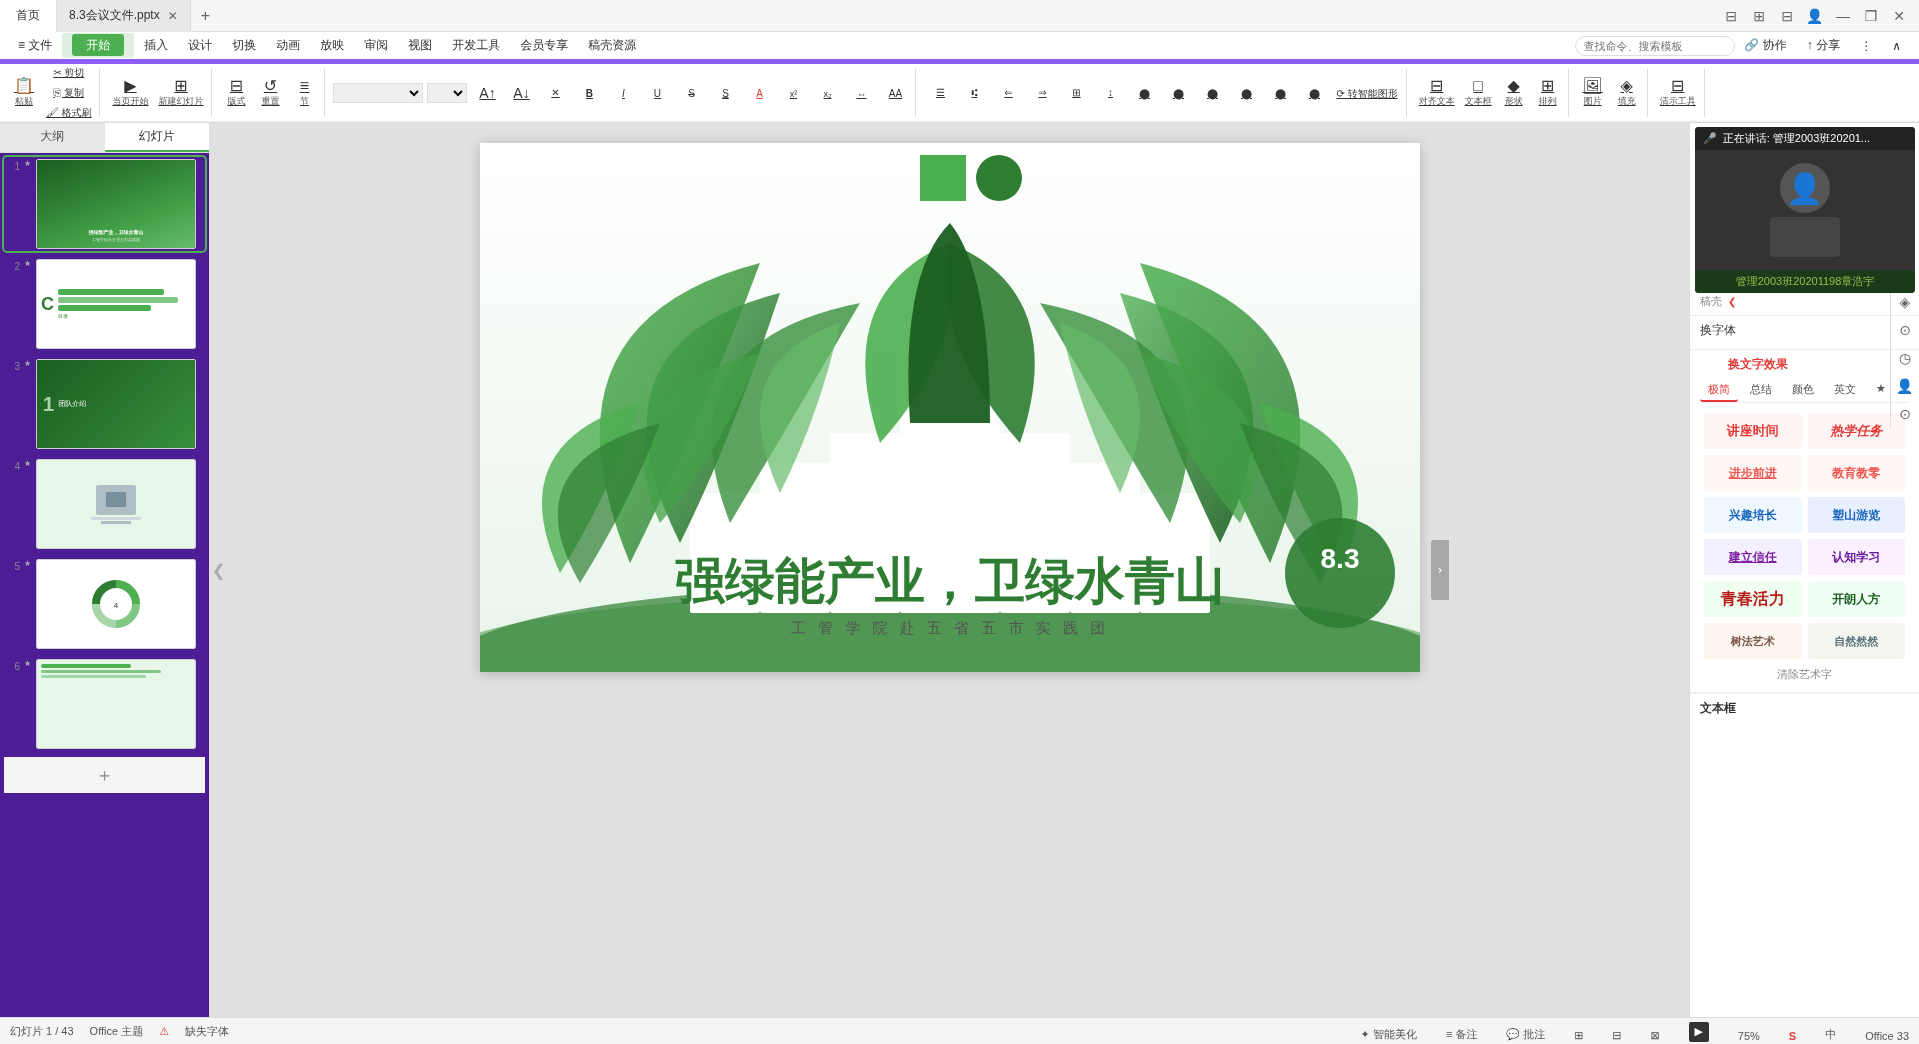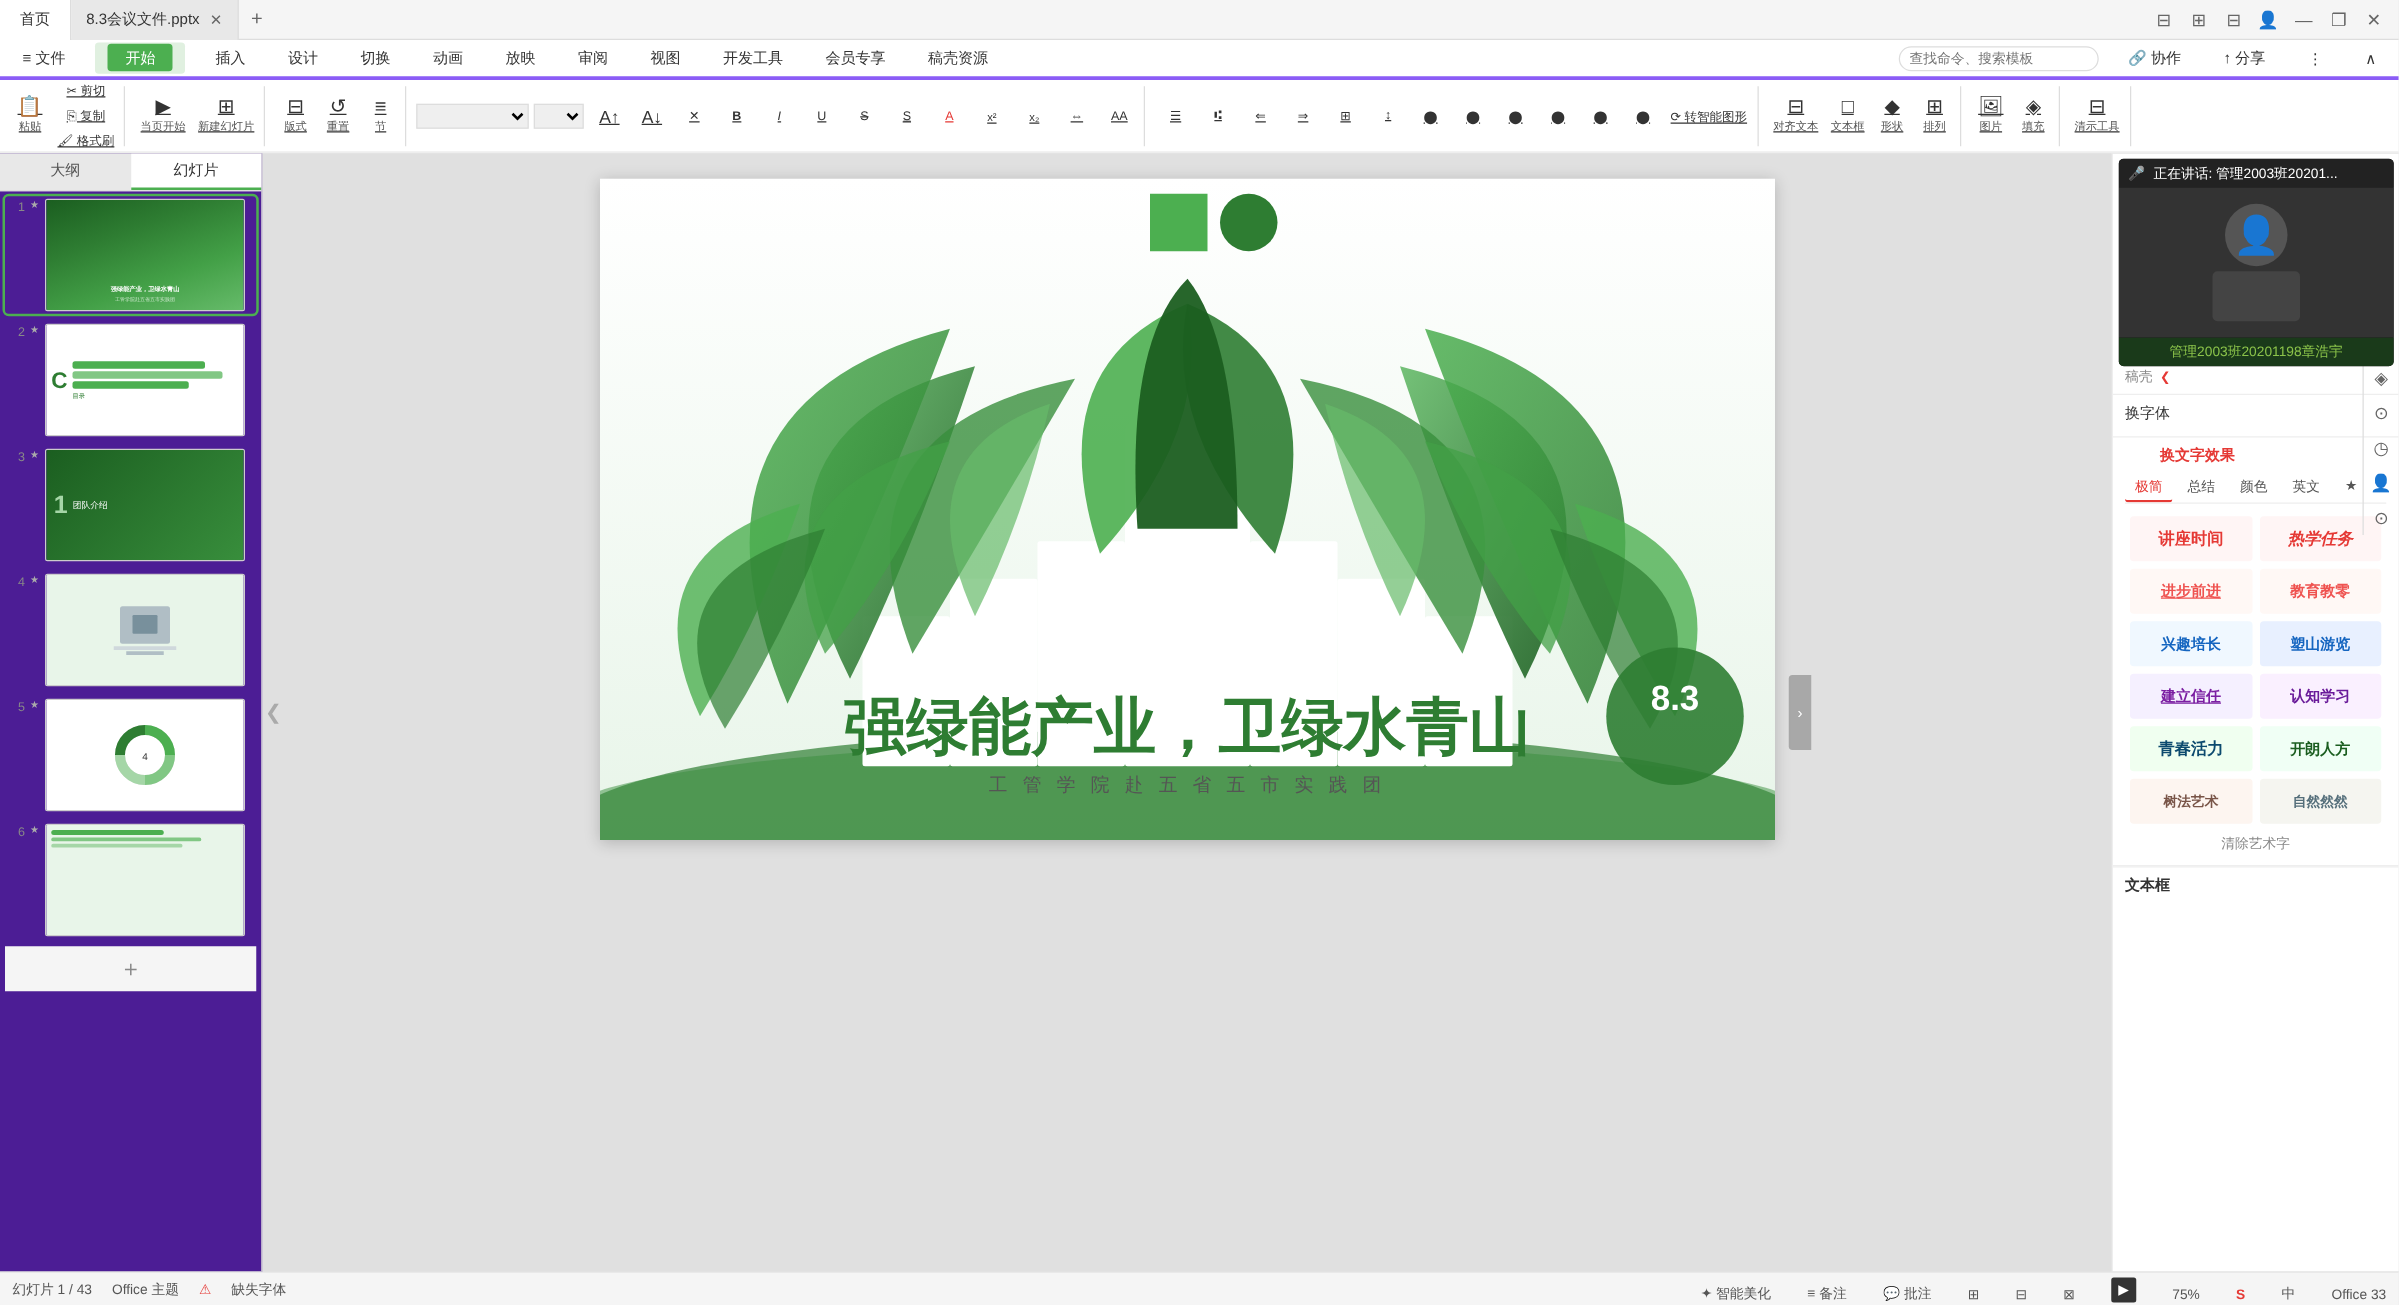--- a/index.html
+++ b/index.html
@@ -9,21 +9,21 @@
     .title-bar { height: 32px; background: #f5f5f5; display: flex; align-items: center; border-bottom: 1px solid #ddd; }
     .tab-home { background: #fff; padding: 0 16px; height: 32px; display: flex; align-items: center; color: #333; font-size: 12px; border-right: 1px solid #ddd; }
     .tab-file { background: #e8e8e8; padding: 0 12px; height: 32px; display: flex; align-items: center; color: #333; font-size: 12px; border-right: 1px solid #ddd; position: relative; }
     .tab-file .close-btn { margin-left: 8px; cursor: pointer; color: #666; }
     .tab-add { padding: 0 10px; height: 32px; display: flex; align-items: center; color: #666; font-size: 16px; cursor: pointer; }
     .title-bar-right { margin-left: auto; display: flex; align-items: center; gap: 4px; padding-right: 8px; }
     .title-btn { width: 24px; height: 24px; display: flex; align-items: center; justify-content: center; cursor: pointer; color: #666; font-size: 14px; }
 
     
     .ribbon { background: #fff; border-bottom: 1px solid #ddd; }
-    .menu-bar { height: 32px; display: flex; align-items: center; gap: 14px; padding: 0 8px; border-bottom: 3px solid #8b5cf6; }
+    .menu-bar { height: 32px; display: flex; align-items: center; gap: 0; padding: 0 8px; border-bottom: 5px solid #8b5cf6; }
     .menu-item { padding: 4px 10px; font-size: 12px; color: #333; cursor: pointer; border-radius: 3px; }
     .menu-item.active { background: #e0f0e0; color: #2e7d2e; }
     .menu-start-btn { background: #4caf50; color: #fff; padding: 4px 14px; border-radius: 3px; font-size: 12px; cursor: pointer; }
 
     .toolbar { height: 58px; display: flex; align-items: center; gap: 4px; padding: 0 4px; border-bottom: 1px solid #eee; }
     .toolbar-group { display: flex; align-items: center; gap: 2px; padding: 0 4px; border-right: 1px solid #ddd; height: 48px; }
     .toolbar-btn { display: flex; flex-direction: column; align-items: center; justify-content: center; padding: 2px 4px; cursor: pointer; border-radius: 3px; font-size: 10px; color: #333; min-width: 32px; text-decoration: underline; }
     .toolbar-icon { font-size: 16px; line-height: 1; }
     .toolbar-label { font-size: 9px; color: #555; margin-top: 1px; }
 
@@ -454,21 +454,21 @@
 
         <div class="font-effect-grid">
           <div class="font-effect-item" style="background:#fff5f5;color:#e53935;font-family:serif;font-size:13px;text-align:center;">讲座时间</div>
           <div class="font-effect-item" style="background:#fff5f5;color:#e53935;font-family:serif;font-size:13px;font-style:italic;">热学任务</div>
           <div class="font-effect-item" style="background:#fff8f5;color:#ef5350;font-family:sans-serif;font-size:12px;text-decoration:underline;">进步前进</div>
           <div class="font-effect-item" style="background:#fff8f5;color:#ef5350;font-family:sans-serif;font-size:12px;">教育教零</div>
           <div class="font-effect-item" style="background:#f0f8ff;color:#1565c0;font-family:sans-serif;font-size:12px;">兴趣培长</div>
           <div class="font-effect-item" style="background:#e8f0ff;color:#1565c0;font-family:sans-serif;font-size:12px;font-weight:bold;">塑山游览</div>
           <div class="font-effect-item" style="background:#f5f0ff;color:#7b1fa2;font-family:sans-serif;font-size:12px;text-decoration:underline;">建立信任</div>
           <div class="font-effect-item" style="background:#faf0ff;color:#6a1b9a;font-family:sans-serif;font-size:12px;">认知学习</div>
-          <div class="font-effect-item" style="background:#f0fff0;color:#0c4a6e;font-family:Liberation Sans, sans-serif;font-size:13px;">青春活力</div>
+          <div class="font-effect-item" style="background:#f0fff0;color:#b91c1c;font-family:Liberation Sans, sans-serif;font-size:16px;">青春活力</div>
           <div class="font-effect-item" style="background:#f0fff5;color:#1b5e20;font-family:serif;font-size:12px;">开朗人方</div>
           <div class="font-effect-item" style="background:#fdf5f0;color:#795548;font-family:serif;font-size:11px;">树法艺术</div>
           <div class="font-effect-item" style="background:#f5f5f0;color:#546e7a;font-family:serif;font-size:11px;">自然然然</div>
         </div>
 
         <div style="padding:4px;font-size:11px;color:#888;cursor:pointer;text-align:center;">清除艺术字</div>
       </div>
 
       <div style="padding:6px 10px;font-size:12px;color:#333;font-weight:bold;border-top:1px solid #eee;">文本框</div>
     </div>

